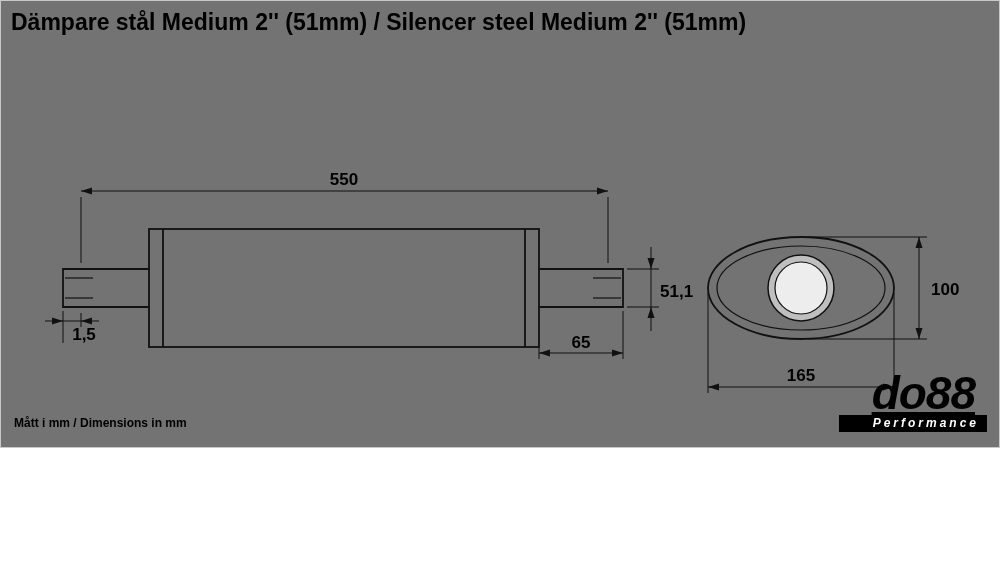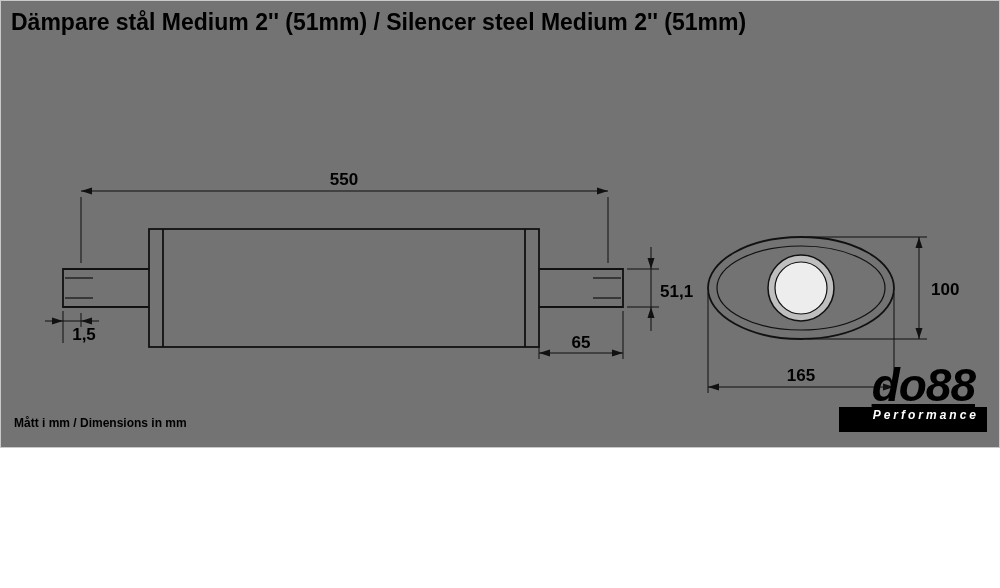--- a/index.html
+++ b/index.html
@@ -57,21 +57,21 @@
   .logo-bar {
     margin-top: 2px;
     background: #000000;
     color: #ffffff;
     font-style: italic;
     font-weight: bold;
     font-size: 12px;
     line-height: 17px;
     letter-spacing: 3px;
     text-align: right;
-    padding: 0 8px 8px 34px;
+    padding: 0 8px 0 34px;
     white-space: nowrap;
   }
 </style>
 </head>
 <body>
 
 <div class="page">
 
   <div class="title">Dämpare stål Medium 2'' (51mm) / Silencer steel Medium 2'' (51mm)</div>
 

